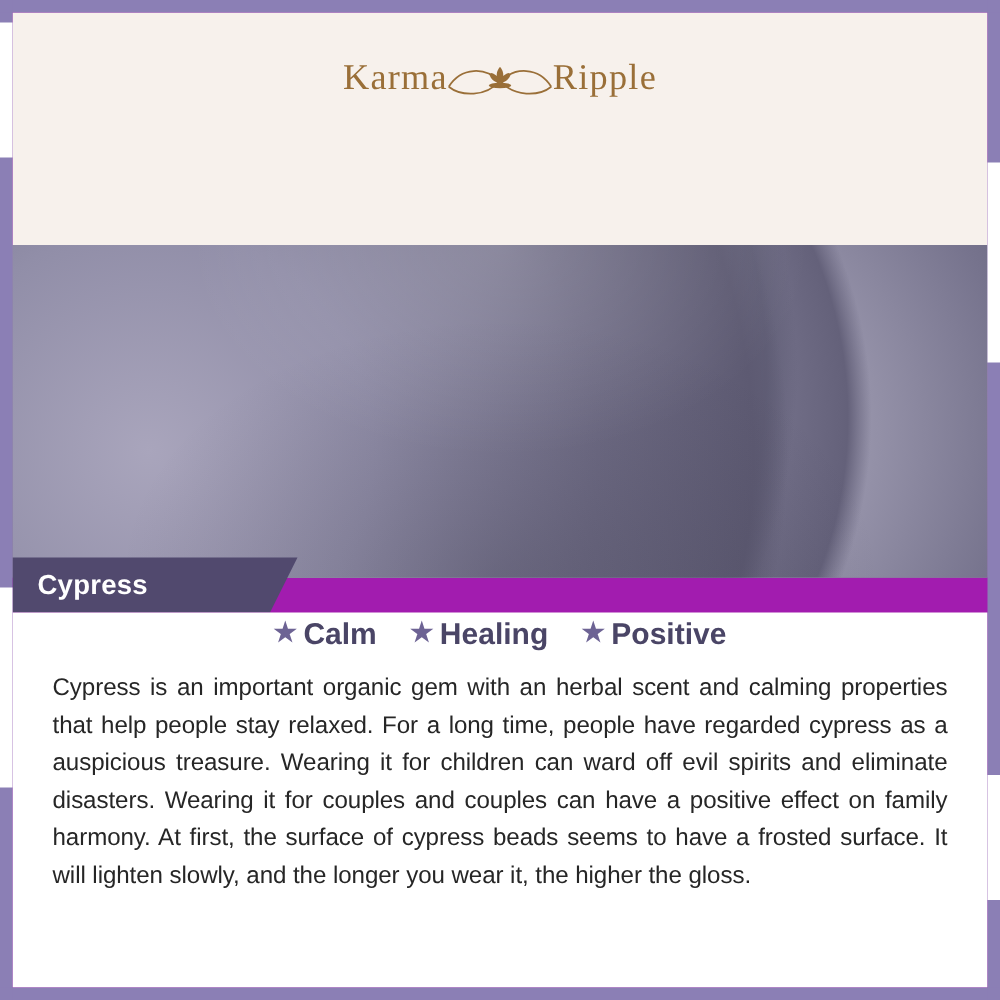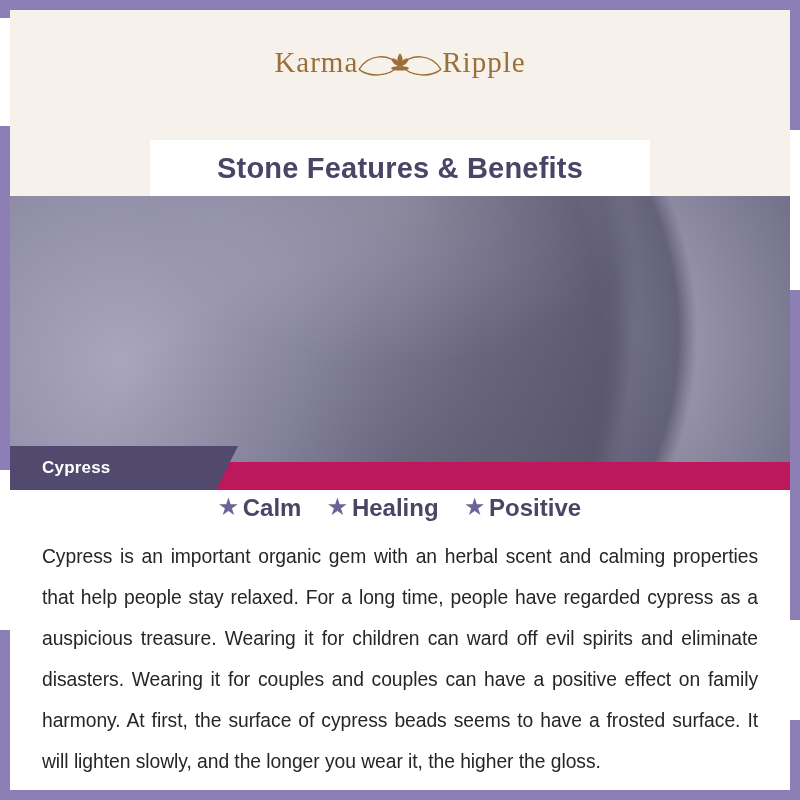--- a/index.html
+++ b/index.html
@@ -11,21 +11,21 @@
     height: 800px;
     overflow: hidden;
     font-family: "Liberation Sans", sans-serif;
     background: #ffffff;
   }
 
   .page {
     position: relative;
     width: 800px;
     height: 800px;
-    background: #be185d;
+    background: #a21caf;
     overflow: hidden;
   }
 
   
   .frame-top {
     position: absolute;
     left: 0; top: 0;
     width: 800px; height: 10px;
     background: #8b7fb5;
   }
@@ -147,23 +147,23 @@
   }
   .tab::after {
     content: "";
     position: absolute;
     right: -22px; top: 0;
     width: 0; height: 0;
     border-top: 44px solid #51496e;
     border-right: 22px solid transparent;
   }
   .tab-label {
-    margin-left: 32px;
+    margin-left: 20px;
     color: #ffffff;
-    font-size: 17px;
+    font-size: 22px;
     font-weight: bold;
     letter-spacing: 0.2px;
   }
 
   
   .body-section {
     position: absolute;
     left: 10px; top: 490px;
     width: 780px; height: 300px;
     background: #ffffff;
@@ -182,21 +182,21 @@
   }
   .star {
     color: #6d6394;
     font-size: 21px;
     margin-right: 5px;
     vertical-align: 2px;
   }
   .paragraph {
     margin: 14px 32px 0 32px;
     font-size: 19.3px;
-    line-height: 41px;
+    line-height: 30px;
     color: #262626;
     text-align: justify;
     text-justify: inter-word;
     letter-spacing: -0.05px;
   }
 </style>
 </head>
 <body>
 
 <div class="page">
@@ -216,23 +216,20 @@
           <path d="M86 22 C76 30, 56 30, 46 18" fill="none" stroke="#9a6f38" stroke-width="1.4"></path>
           <path d="M45 6 C48.5 10, 48.5 15, 45 19 C41.5 15, 41.5 10, 45 6 Z" fill="#9a6f38"></path>
           <path d="M38 11 C42 12, 45 15, 45.5 19 C41 19, 37.5 16, 36.5 12 Z" fill="#9a6f38"></path>
           <path d="M52 11 C48 12, 45 15, 44.5 19 C49 19, 52.5 16, 53.5 12 Z" fill="#9a6f38"></path>
           <ellipse cx="45" cy="21" rx="9" ry="2.2" fill="#9a6f38"></ellipse>
         </svg>
       </div>
     </div>
   </div>
 
-  <div class="title-ribbon">
-    <div class="title-text">Stone Features &amp; Benefits</div>
-  </div>
 
   <div class="tab">
     <div class="tab-label">Cypress</div>
   </div>
 
   <div class="body-section">
     <div class="keywords">
       <span class="kw"><span class="star">★</span><span>Calm</span></span>
       <span class="kw"><span class="star">★</span><span>Healing</span></span>
       <span class="kw"><span class="star">★</span><span>Positive</span></span>

